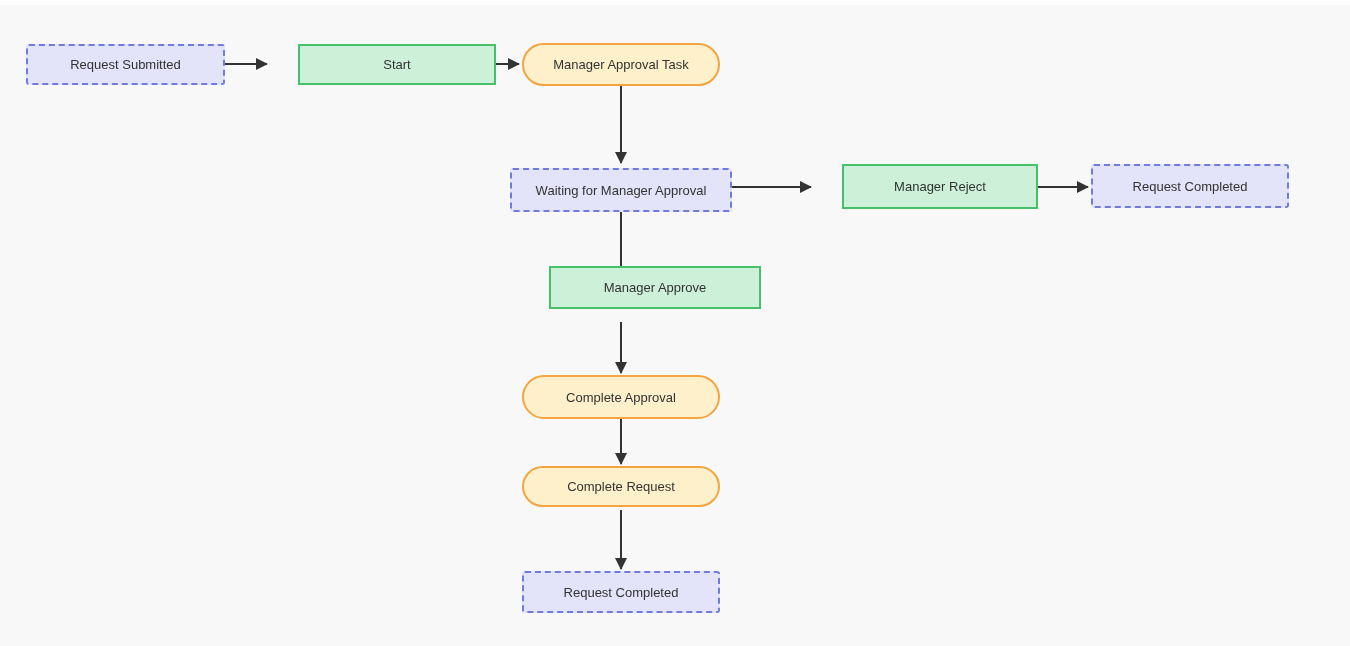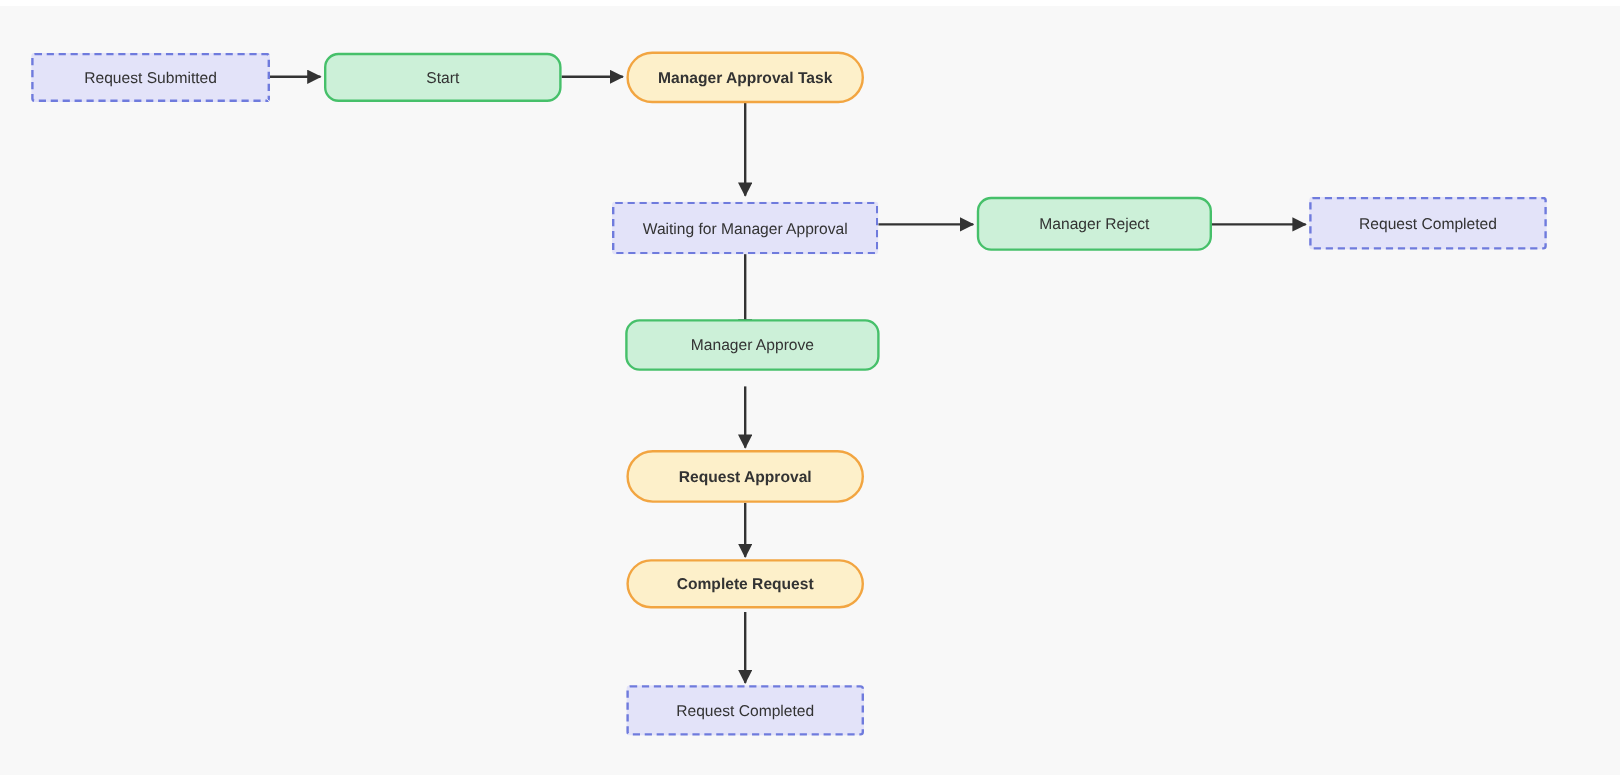--- a/index.html
+++ b/index.html
@@ -32,27 +32,27 @@
     text-align: center; cursor: default; white-space: nowrap;
   }
   .node.event {
     background: var(--event-fill, #e3e3f9);
     border: 2px dashed var(--event-border, #6f7bdd);
     border-radius: 3px;
   }
   .node.task {
     background: var(--task-fill, #ccf0d8);
     border: 2px solid var(--task-border, #46c06a);
-    border-radius: 12px;
+    border-radius: 0;
+    margin-left: 28px;
   }
   .node.activity {
     background: var(--activity-fill, #fdf0ca);
     border: 2px solid var(--activity-border, #f2a541);
     border-radius: 22px;
-    font-weight: bold;
   }
 </style>
 </head>
 <body>
 
 <div class="top-strip"></div>
 
 <div class="canvas">
 
   <svg class="edges-layer" width="1350" height="646" viewBox="0 0 1350 646" xmlns="http://www.w3.org/2000/svg">
@@ -94,21 +94,21 @@
 
   <div class="node event" style="left:1091px; top:164px; width:198px; height:44px;">
     <span>Request Completed</span>
   </div>
 
   <div class="node task" style="left:521px;  top:266px; width:212px; height:43px;">
     <span>Manager Approve</span>
   </div>
 
   <div class="node activity" style="left:522px;  top:375px; width:198px; height:44px;">
-    <span>Request Approval</span>
+    <span>Complete Approval</span>
   </div>
 
   <div class="node activity" style="left:522px;  top:466px; width:198px; height:41px;">
     <span>Complete Request</span>
   </div>
 
   <div class="node event" style="left:522px;  top:571px; width:198px; height:42px;">
     <span>Request Completed</span>
   </div>
 

